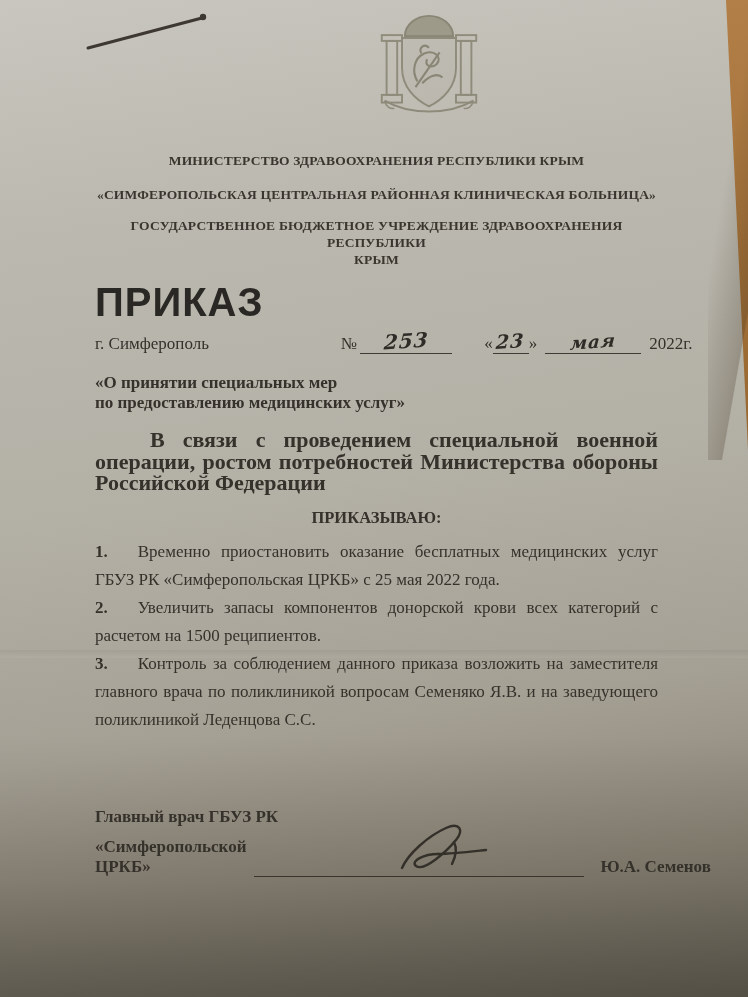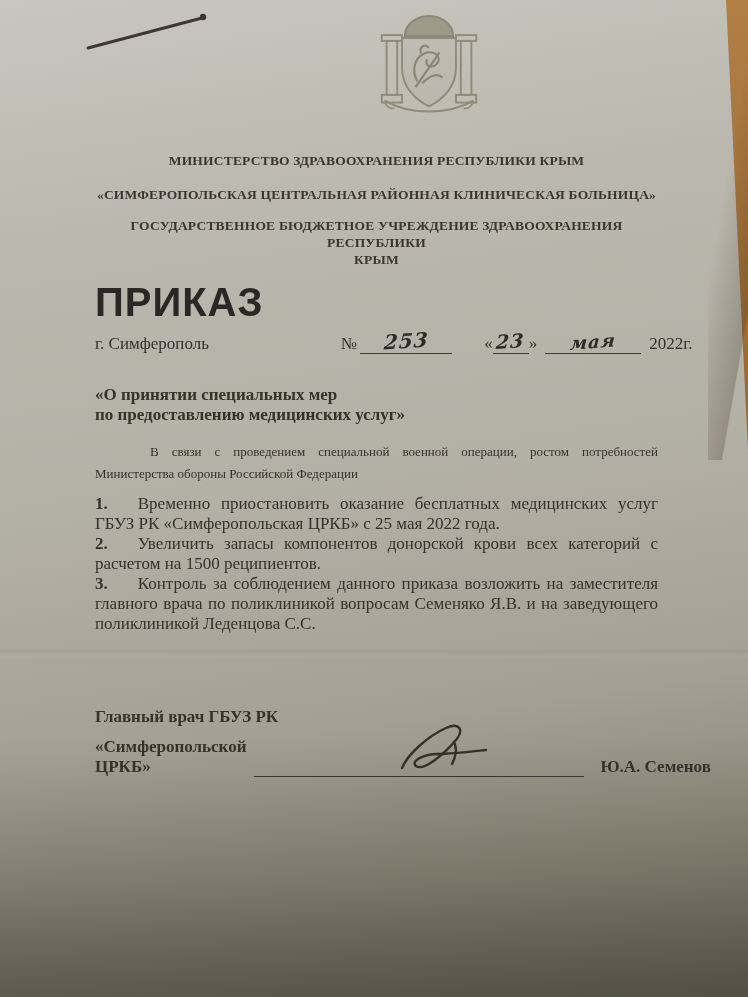--- a/index.html
+++ b/index.html
@@ -30,25 +30,25 @@
   .no-group{margin-left:132px;white-space:nowrap;display:flex;align-items:flex-end;}
   .blank{display:inline-block;border-bottom:1.5px solid #403b34;text-align:center;}
   .num-blank{width:92px;margin-left:3px;}
   .date-group{margin-left:32px;display:flex;align-items:flex-end;white-space:nowrap;}
   .day-blank{width:36px;}
   .month-blank{width:96px;margin-left:8px;margin-right:8px;}
   .hw{font-family:"DejaVu Serif",serif;font-style:italic;font-weight:700;color:#2f2c27;
       display:inline-block;transform:rotate(-4deg) skewX(-8deg);font-size:20px;line-height:18px;letter-spacing:1px;}
   .hw-day{font-size:19px;}
   .hw-month{font-size:18px;}
-  .subject{margin-top:31px;font-weight:700;font-size:17px;line-height:19.5px;}
-  .preamble{margin-top:17px;font-size:13px;line-height:21.5px;text-indent:55px;text-align:justify;}
+  .subject{margin-top:19px;font-weight:700;font-size:17px;line-height:19.5px;}
+  .preamble{margin-top:17px;font-size:22px;line-height:21.5px;text-indent:55px;text-align:justify;font-weight:bold;}
   .resolution{margin-top:14px;text-align:center;font-weight:700;font-size:16.5px;}
   .items{margin-top:10px;}
-  .item{margin:0;font-size:17px;line-height:20px;text-align:justify;}
+  .item{margin:0;font-size:17px;line-height:28px;text-align:justify;}
   .item-num{font-weight:700;}
   .tab{display:inline-block;width:30px;}
   .sig-block{margin-top:72px;font-weight:700;font-size:17px;}
   .sig-row1{line-height:22px;}
   .sig-row2{margin-top:9px;display:flex;align-items:flex-end;}
   .sig-line{flex:0 0 330px;margin-left:8px;border-bottom:1.7px solid #3a362f;position:relative;height:10px;}
   .sig-svg{position:absolute;left:140px;bottom:-6px;}
   .sig-name{margin-left:16px;white-space:nowrap;}
 </style>
 </head>
@@ -119,20 +119,21 @@
       </span>
     </div>
 
     <div class="subject">
       <div>«О принятии специальных мер</div>
       <div>по предоставлению медицинских услуг»</div>
     </div>
 
     <div class="preamble">В связи с проведением специальной военной операции, ростом потребностей Министерства обороны Российской Федерации</div>
 
+    <div class="resolution">ПРИКАЗЫВАЮ:</div>
 
     <div class="items">
       <p class="item"><span class="item-num">1.</span><span class="tab"></span><span>Временно приостановить оказание бесплатных медицинских услуг ГБУЗ РК «Симферопольская ЦРКБ» с 25 мая 2022 года.</span></p>
       <p class="item"><span class="item-num">2.</span><span class="tab"></span><span>Увеличить запасы компонентов донорской крови всех категорий с расчетом на 1500 реципиентов.</span></p>
       <p class="item"><span class="item-num">3.</span><span class="tab"></span><span>Контроль за соблюдением данного приказа возложить на заместителя главного врача по поликлиникой вопросам Семеняко Я.В. и на заведующего поликлиникой Леденцова С.С.</span></p>
     </div>
 
     <div class="sig-block">
       <div class="sig-row1">Главный врач ГБУЗ РК</div>
       <div class="sig-row2">

